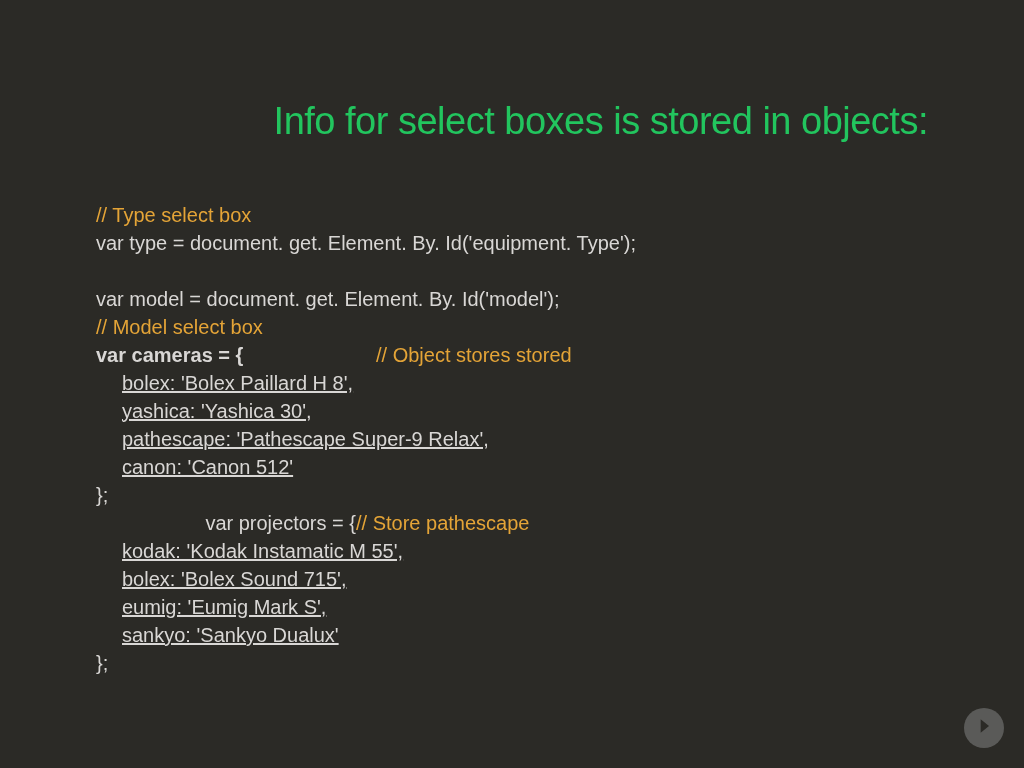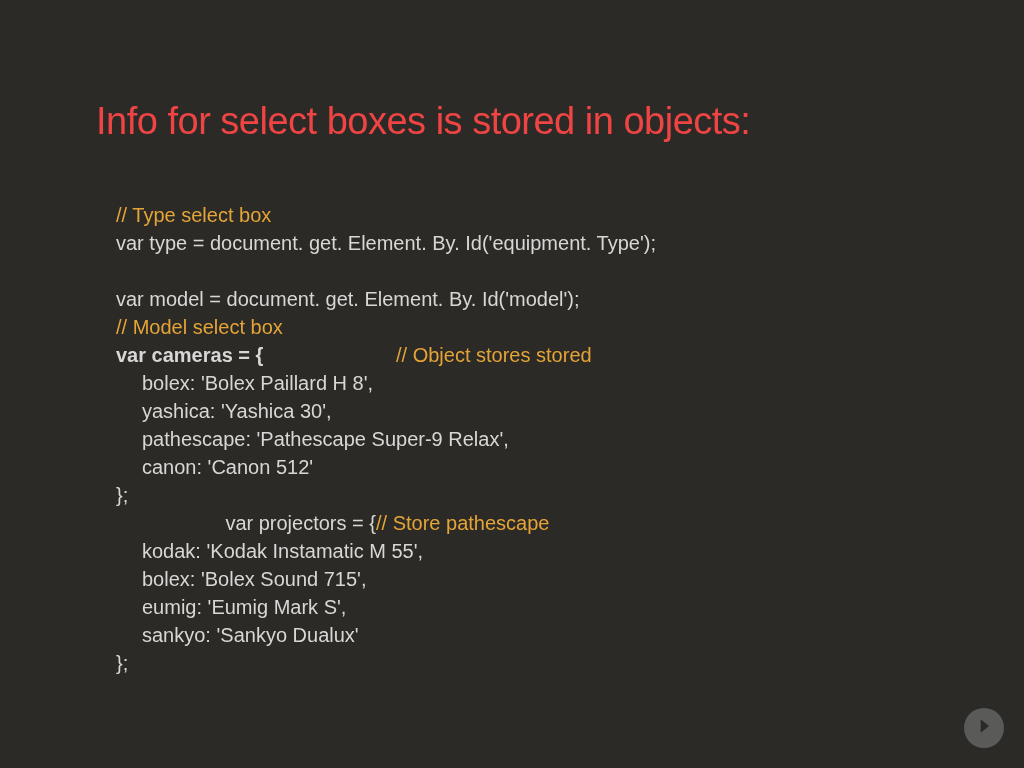--- a/index.html
+++ b/index.html
@@ -14,41 +14,42 @@
     }
     body {
       background-color: #2b2a26;
       font-family: Arial, Helvetica, sans-serif;
       position: relative;
     }
     .slide {
       padding: 100px 96px 0 96px;
     }
     .title {
-      color: #ef4444;
+      color: #22c55e;
       font-size: 38px;
       font-weight: 400;
       margin-bottom: 58px;
       letter-spacing: -0.5px;
+      text-align: right;
     }
     .code-block {
       color: #d9d7d5;
       font-size: 20px;
       line-height: 1.4;
       font-family: Arial, Helvetica, sans-serif;
-      margin-left: 20px;
     }
     .code-block .comment {
       color: #e4a437;
     }
     .code-block .section {
       margin-bottom: 28px;
     }
     .code-block .indent {
       padding-left: 26px;
+      text-decoration: underline;
     }
     .next-btn {
       position: absolute;
       right: 20px;
       bottom: 20px;
       width: 40px;
       height: 40px;
       border-radius: 50%;
       background: #5a5a58;
       display: flex;

